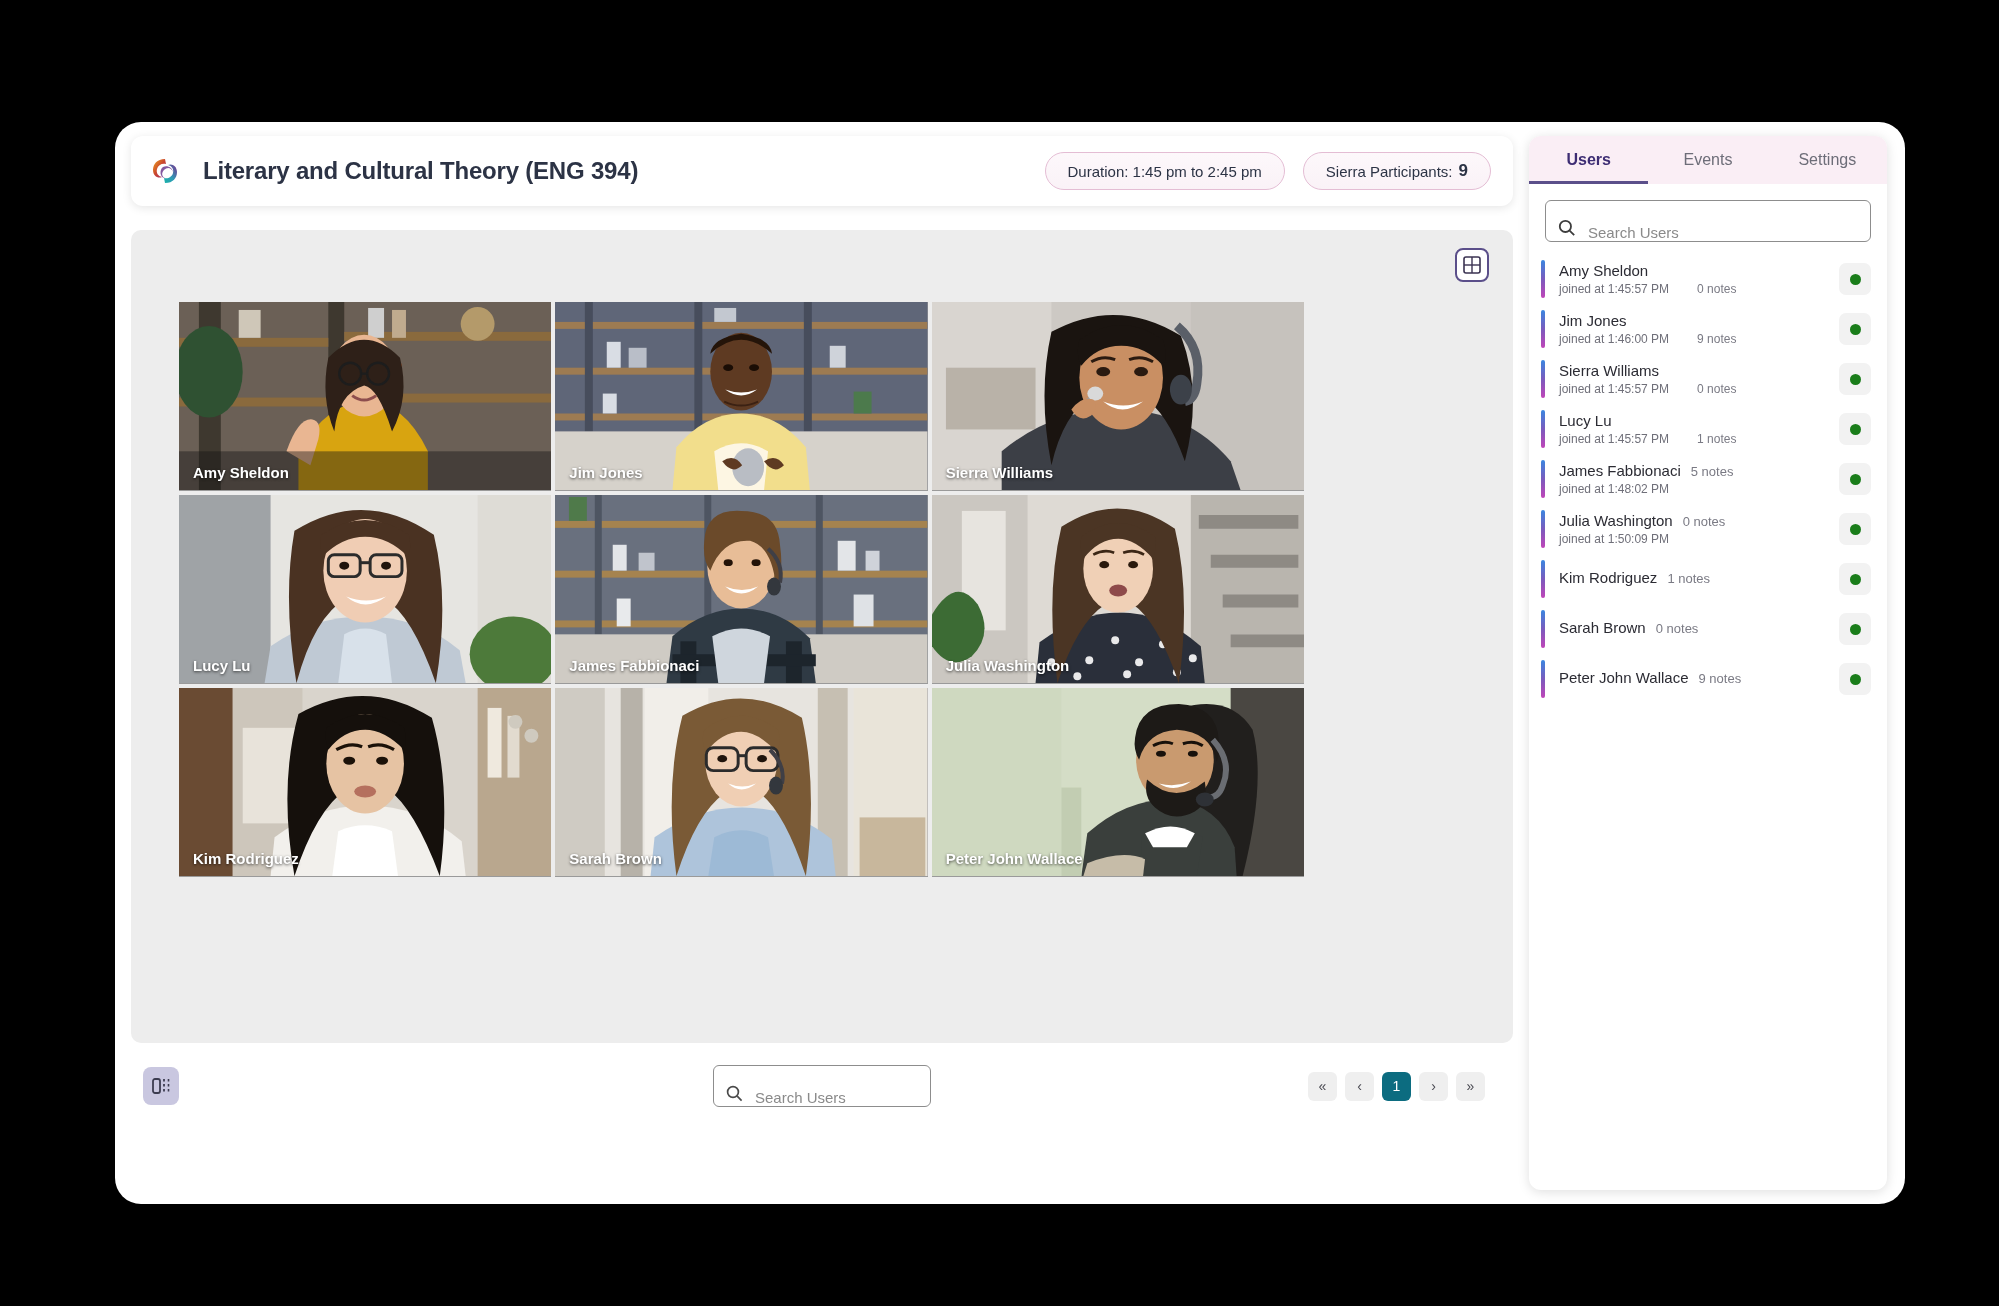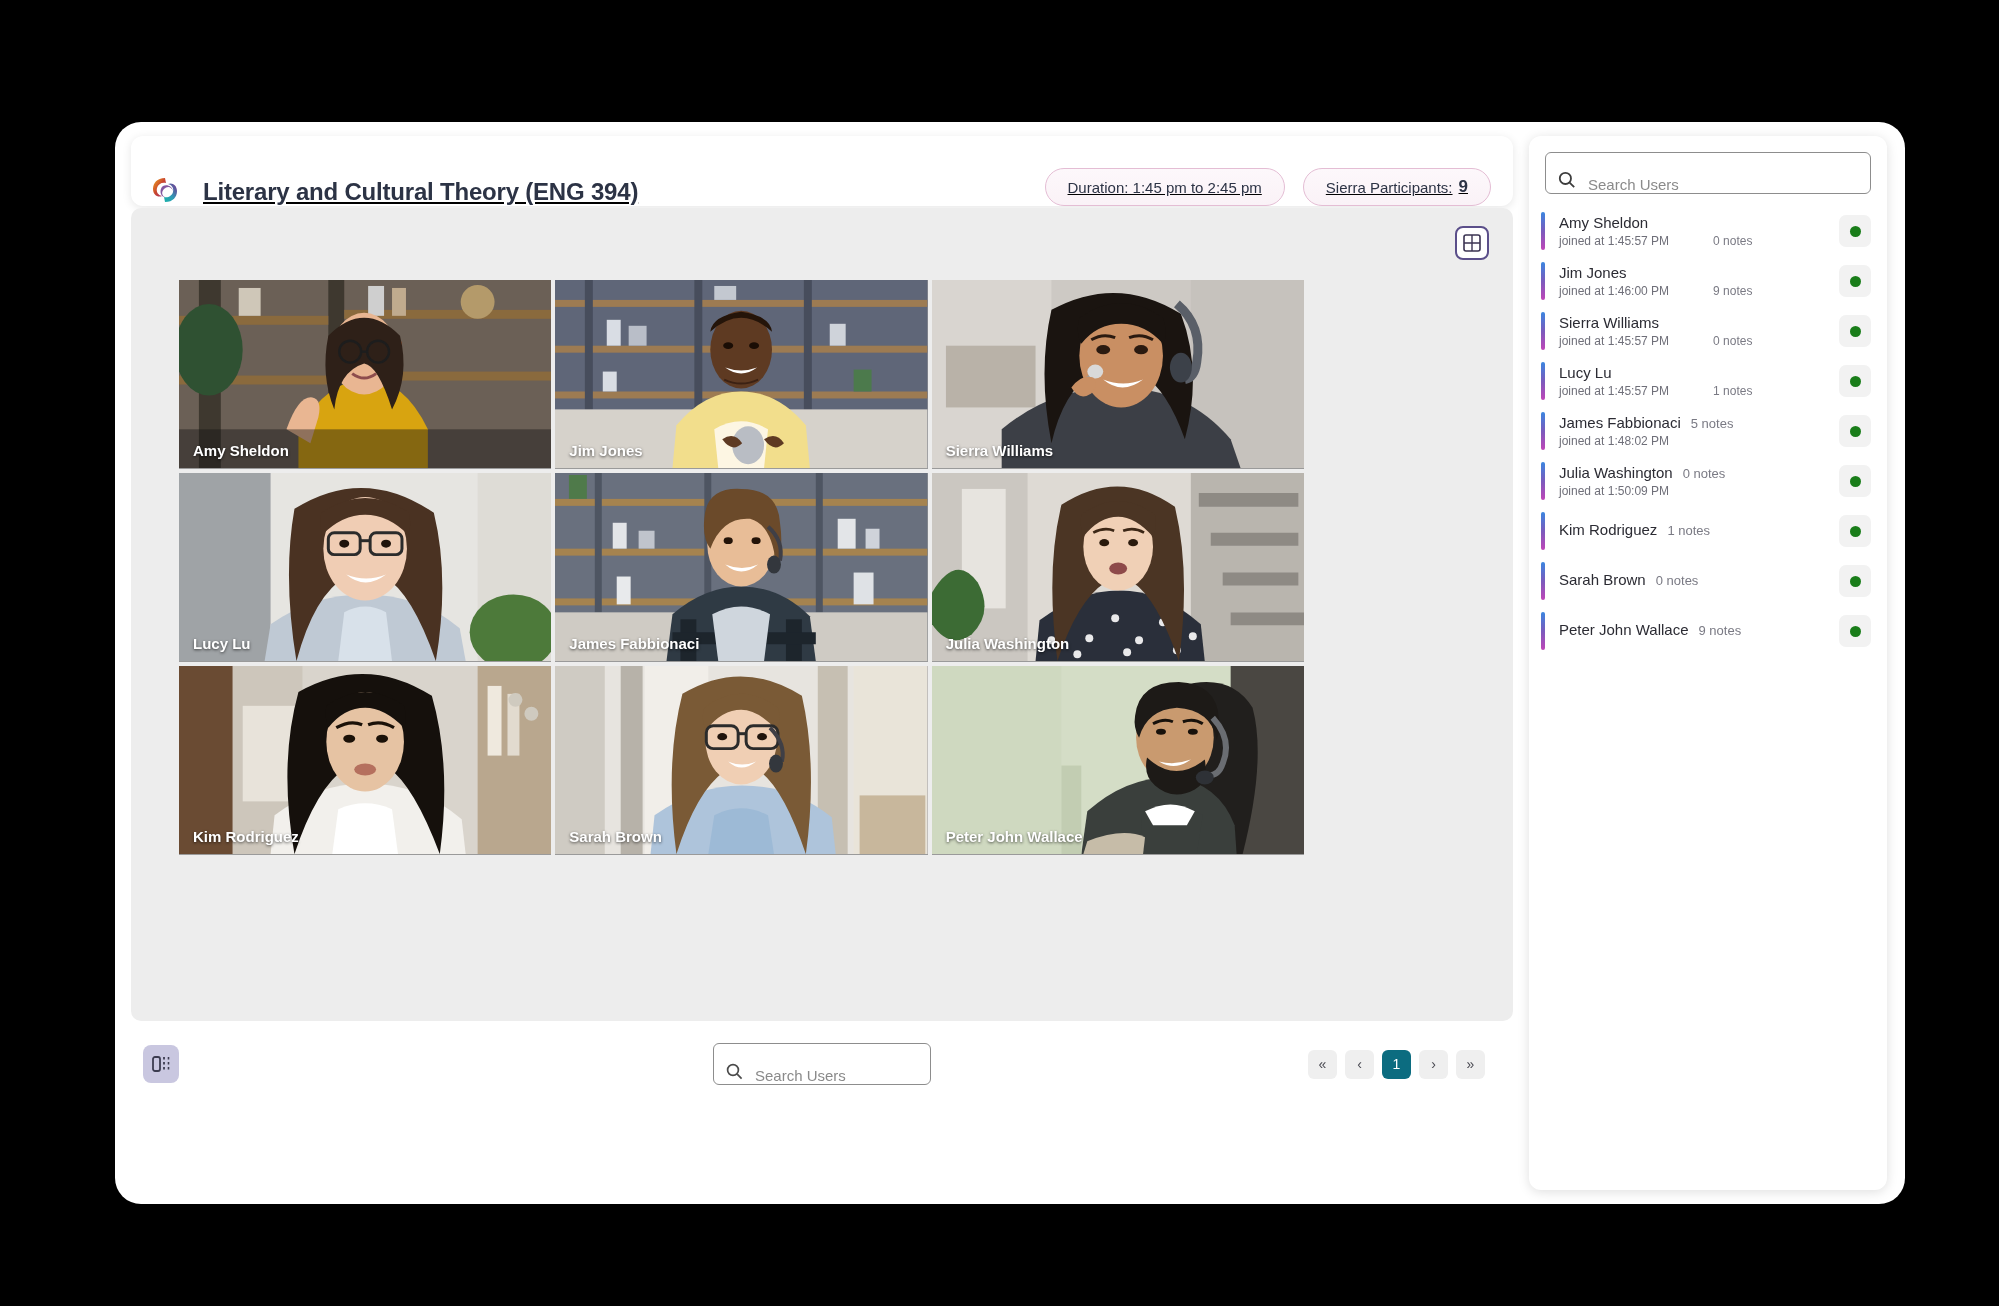--- a/index.html
+++ b/index.html
@@ -31,25 +31,24 @@
     flex-direction: column;
   }
 
   
   .header-card {
     height: 70px;
     background: #ffffff;
     border-radius: 12px;
     box-shadow: 0 2px 10px rgba(0,0,0,0.10);
     display: flex;
-    align-items: flex-end;
+    align-items: center;
     padding: 0 22px 0 18px;
     flex: 0 0 auto;
-    margin-bottom: 2px;
-    text-decoration: underline;
+    margin-bottom: 24px;
   }
   .logo {
     width: 32px; height: 32px;
     flex: 0 0 auto;
     margin-right: 22px;
   }
   .title {
     font-size: 24px;
     font-weight: bold;
     color: #2c3345;
@@ -264,21 +263,21 @@
     white-space: nowrap;
   }
   .user-notes-inline {
     font-size: 13px;
     color: #7a7a84;
     white-space: nowrap;
   }
   .user-sub {
     display: flex;
     align-items: baseline;
-    gap: 44px;
+    gap: 28px;
     margin-top: 3px;
   }
   .user-joined {
     font-size: 12px;
     color: #6f6f79;
     white-space: nowrap;
   }
   .user-notes {
     font-size: 12px;
     color: #7a7a84;
@@ -631,20 +630,25 @@
         <button class="page-btn">‹</button>
         <button class="page-btn active">1</button>
         <button class="page-btn">›</button>
         <button class="page-btn">»</button>
       </div>
     </div>
   </div>
 
   <div class="sidebar">
 
+    <div class="tabs">
+      <div class="tab active">Users</div>
+      <div class="tab">Events</div>
+      <div class="tab">Settings</div>
+    </div>
 
     <div class="sidebar-search-wrap">
       <div class="search-box">
         <span>
           <svg width="18" height="18" viewBox="0 0 18 18">
             <circle cx="7.4" cy="7.4" r="5.6" fill="none" stroke="#3d3d3d" stroke-width="1.8"></circle>
             <line x1="11.6" y1="11.6" x2="16.2" y2="16.2" stroke="#3d3d3d" stroke-width="1.8"></line>
           </svg>
         </span>
         <input type="text" placeholder="Search Users" style="">

